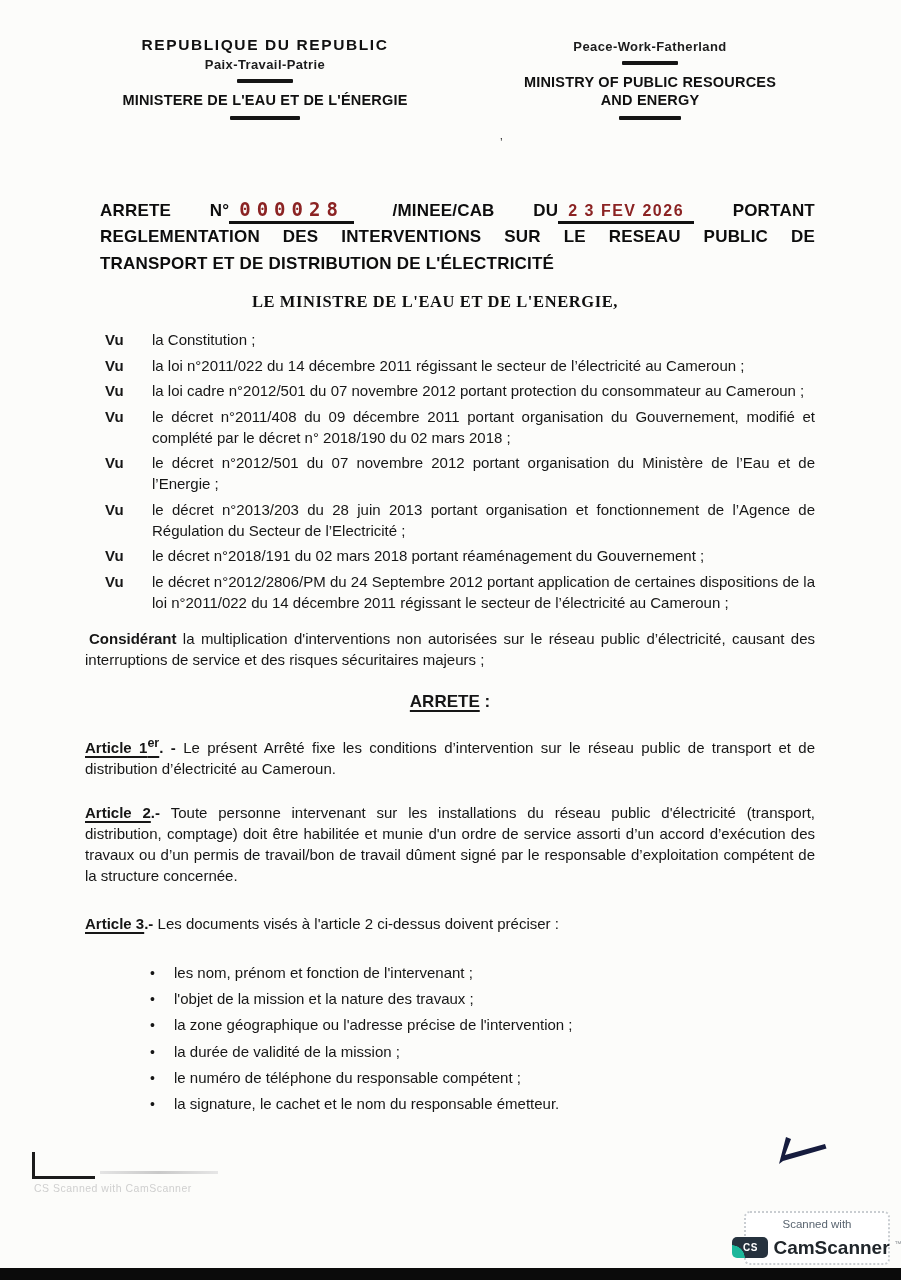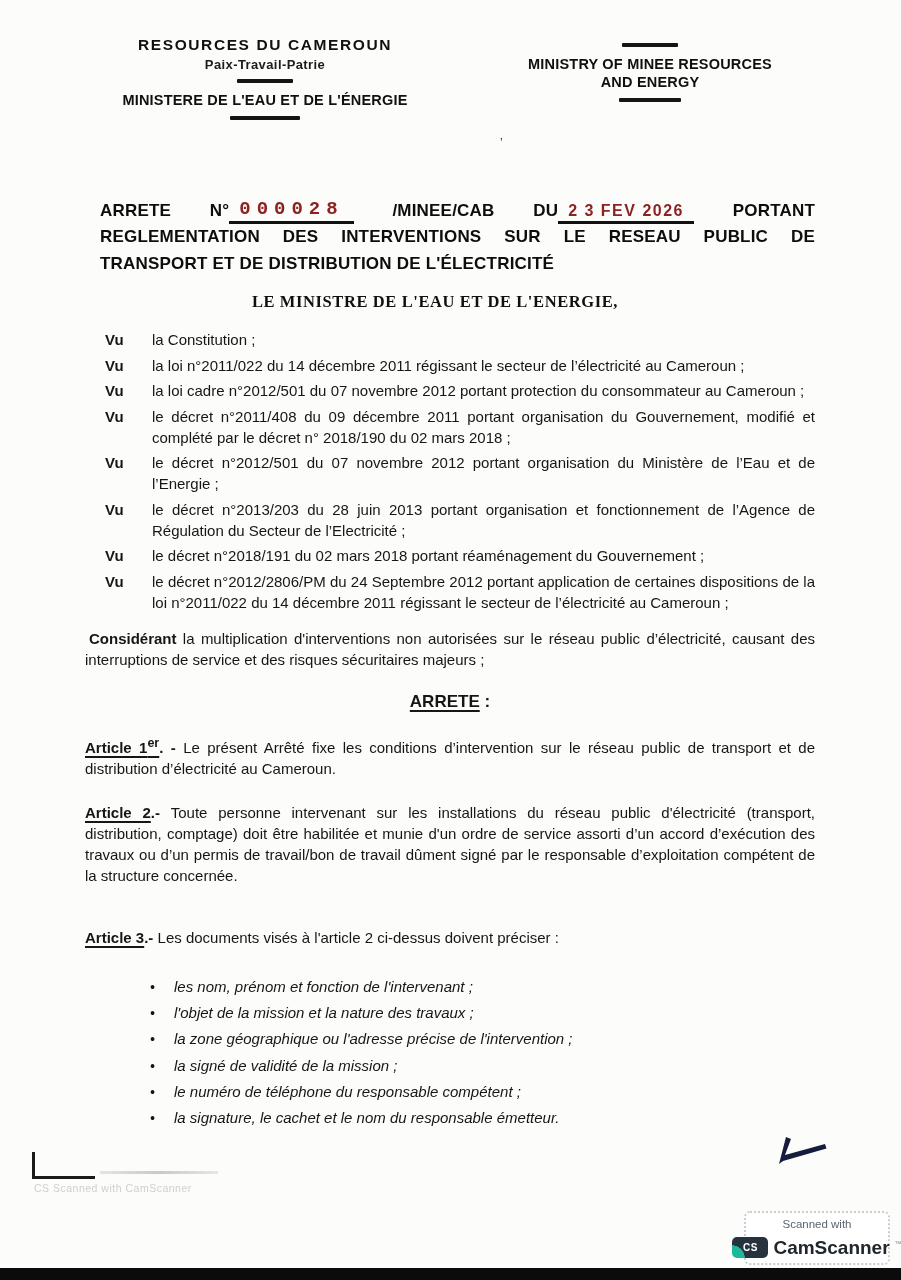--- a/index.html
+++ b/index.html
@@ -55,21 +55,21 @@
   .vu-row{display:flex;margin:0 0 5px 20px;}
   .vu-label{width:47px;flex:0 0 47px;font-weight:700;}
   .vu-text{flex:1;text-align:justify;}
   .considerant{margin:2px 0 3px;text-align:justify;text-indent:4px;}
   .considerant b{font-weight:700;}
   .order-heading{margin:19px 0 22px;text-align:center;font-weight:700;font-size:17px;}
   .order-heading .uw{text-decoration:underline;text-underline-offset:3px;text-decoration-thickness:2px;}
   .article{margin:0 0 21px;text-align:justify;}
   .article .lbl{font-weight:700;text-decoration:underline;text-underline-offset:3px;text-decoration-thickness:2px;}
   .article .sep{font-weight:700;}
-  .bullets{margin:28px 0 0;padding:0 0 0 65px;list-style:none;font-style:italic;}
+  .bullets{margin:28px 0 0;padding:0 0 0 65px;list-style:none;}
   .bullets li{margin:0 0 6px;line-height:1.35;}
   .bullets li::before{content:"•";display:inline-block;width:24px;font-size:14px;}
   
   .corner-v{position:absolute;left:32px;top:1152px;width:3px;height:27px;background:#1b1b1b;}
   .corner-h{position:absolute;left:32px;top:1176px;width:63px;height:3px;background:#1b1b1b;}
   .faint-line{position:absolute;left:100px;top:1171px;width:118px;height:3px;background:linear-gradient(90deg,#e4e4e4,#c9c9c9,#e6e6e6);}
   .ghost-watermark{position:absolute;left:34px;top:1182px;font-size:10.5px;color:#cfcfcf;letter-spacing:.5px;}
   .pen-mark{position:absolute;left:766px;top:1128px;width:70px;height:40px;}
   .black-bar{position:absolute;left:0;bottom:0;width:901px;height:12px;background:#0b0b0b;}
   
@@ -89,39 +89,40 @@
   .badge-brand{font-size:19px;font-weight:700;color:#20262b;}
   .badge-tm{font-size:7px;color:#8a8f94;align-self:flex-start;margin-top:3px;}
 </style>
 </head>
 <body>
 
 <div class="page">
 
   <div class="header">
     <div class="hdr-block hdr-left">
-      <div class="hdr-country">RESOURCES DU CAMEROUN</div>
+      <div class="hdr-country">REPUBLIQUE DU REPUBLIC</div>
       <div class="hdr-motto">Paix-Travail-Patrie</div>
       <div class="rule rule-sm"></div>
       <div class="hdr-ministry">MINISTERE DE L'EAU ET DE L'ÉNERGIE</div>
       <div class="rule" style="width:70px;"></div>
     </div>
     <div class="hdr-block hdr-right">
+      <div class="hdr-motto">Peace-Work-Fatherland</div>
       <div class="rule rule-sm"></div>
-      <div class="hdr-ministry">MINISTRY OF MINEE RESOURCES</div>
+      <div class="hdr-ministry">MINISTRY OF PUBLIC RESOURCES</div>
       <div class="hdr-ministry">AND ENERGY</div>
       <div class="rule" style="width:62px;"></div>
     </div>
   </div>
   <span class="stray-mark">’</span>
 
   <div class="title-block">
     <div class="t-line">
       <span>ARRETE</span>
-      <span>N°</span><span class="blank"><span class="stamp stamp-number" style="color: rgb(139, 35, 35); font-family: Liberation Mono, monospace;">000028</span></span>
+      <span>N°</span><span class="blank"><span class="stamp stamp-number" style="color: rgb(139, 35, 35);">000028</span></span>
       <span>/MINEE/CAB</span>
       <span>DU</span><span class="blank"><span class="stamp stamp-date" style="color: rgb(139, 35, 35);">2 3 FEV 2026</span></span>
       <span>PORTANT</span>
     </div>
     <div class="t-line">REGLEMENTATION DES INTERVENTIONS SUR LE RESEAU PUBLIC DE</div>
     <div class="t-line t-line3">TRANSPORT ET DE DISTRIBUTION DE L'ÉLECTRICITÉ</div>
   </div>
 
   <div class="minister">LE MINISTRE DE L'EAU ET DE L'ENERGIE,</div>
 
@@ -171,29 +172,29 @@
     </div>
 
     <div class="article">
       <span class="lbl"><span>Article 1</span><sup>er</sup></span><span class="sep">. - </span><span>Le présent Arrêté fixe les conditions d’intervention sur le réseau public de transport et de distribution d’électricité au Cameroun.</span>
     </div>
 
     <div class="article">
       <span class="lbl"><span>Article 2</span><sup></sup></span><span class="sep">.- </span><span>Toute personne intervenant sur les installations du réseau public d'électricité (transport, distribution, comptage) doit être habilitée et munie d'un ordre de service assorti d’un accord d’exécution des travaux ou d’un permis de travail/bon de travail dûment signé par le responsable d’exploitation compétent de la structure concernée.</span>
     </div>
 
-    <div class="article" style="margin-top:39px;">
+    <div class="article" style="margin-top:25px;">
       <span class="lbl"><span>Article 3</span><sup></sup></span><span class="sep">.-  </span><span>Les documents visés à l'article 2 ci-dessus doivent préciser :</span>
     </div>
 
     <ul class="bullets">
       <li>les nom, prénom et fonction de l'intervenant ;</li>
       <li>l'objet de la mission et la nature des travaux ;</li>
       <li>la zone géographique ou l'adresse précise de l'intervention ;</li>
-      <li>la signé de validité de la mission ;</li>
+      <li>la durée de validité de la mission ;</li>
       <li>le numéro de téléphone du responsable compétent ;</li>
       <li>la signature, le cachet  et le nom du responsable émetteur.</li>
     </ul>
   </div>
 
   <div class="corner-v"></div>
   <div class="corner-h"></div>
   <div class="faint-line"></div>
   <div class="ghost-watermark">CS  Scanned with CamScanner</div>
 

